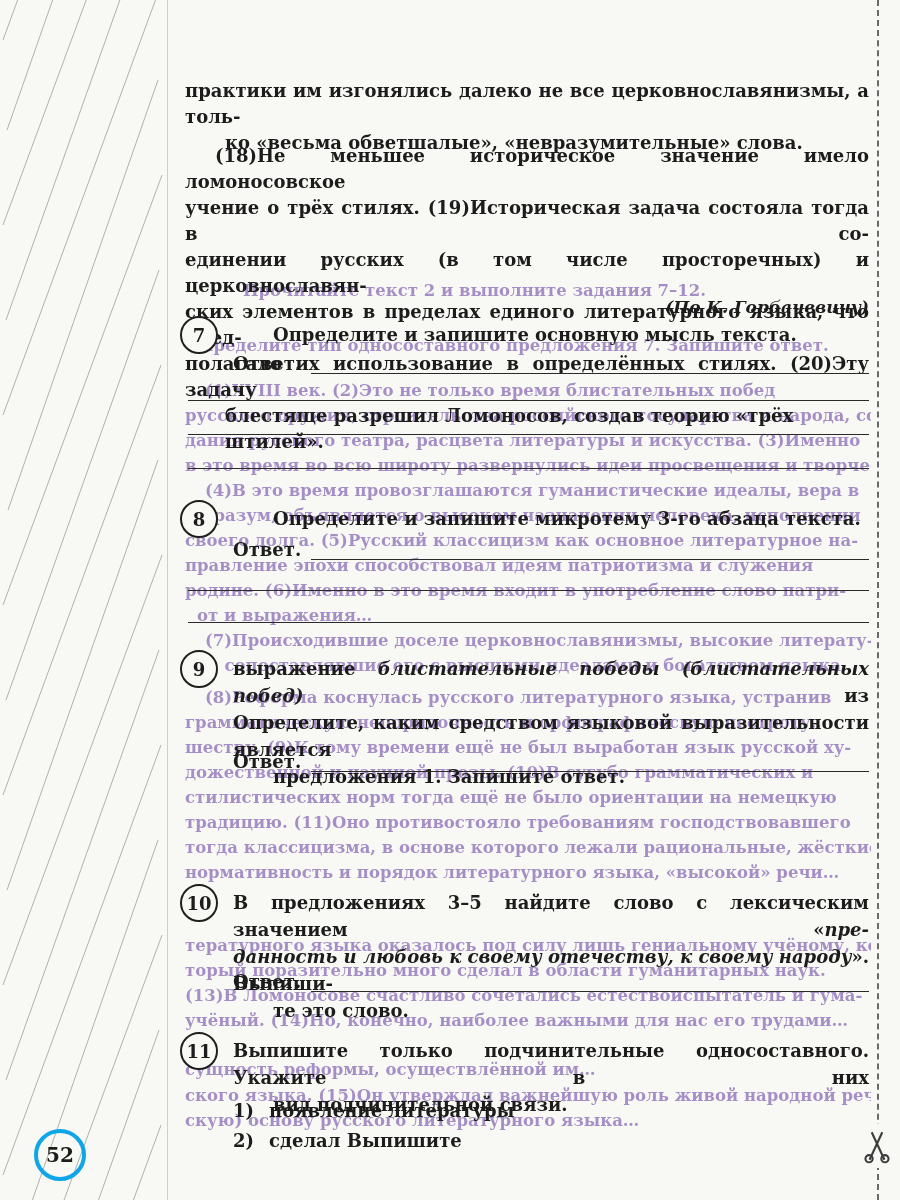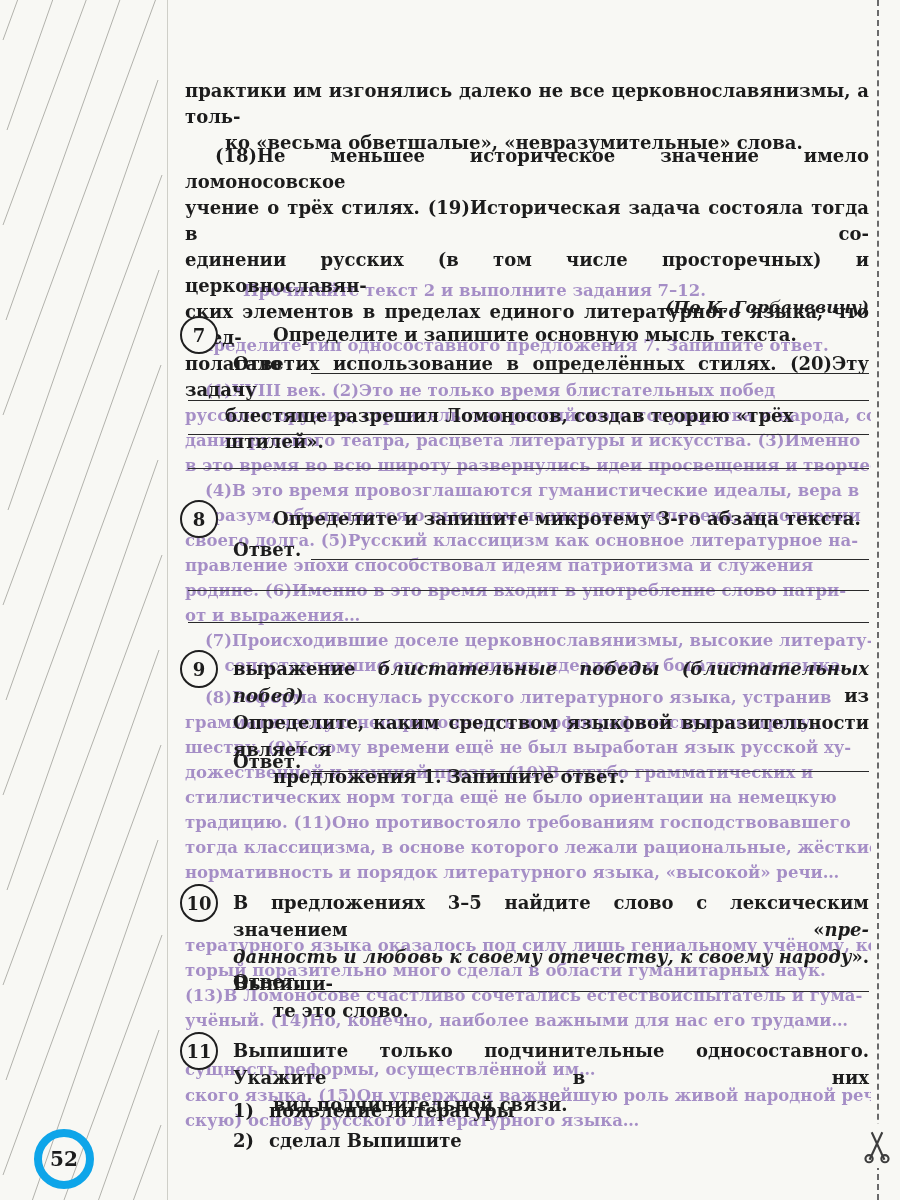--- a/index.html
+++ b/index.html
@@ -6,21 +6,21 @@
   .sheet{
     position:relative;width:900px;height:1200px;margin:0 auto;
     background:#f8f8f4;overflow:hidden;
     font-family:"DejaVu Serif", serif;color:#1c1c1c;
   }
   .margin-lines{position:absolute;left:0;top:0;}
   .margin-divider{position:absolute;left:167px;top:0;width:1px;height:1200px;background:#cfcfc8;}
   .cut-line{position:absolute;left:877px;top:0;height:1200px;width:0;border-left:2px dashed #6a6a6a;}
   .scissors{position:absolute;left:860px;top:1124px;width:34px;height:44px;background:#f8f8f4;display:flex;align-items:center;justify-content:center;}
   .page-num-badge{
-    position:absolute;left:34px;top:1129px;width:44px;height:44px;border:8px solid #0ea5e9;border-radius:50%;
+    position:absolute;left:34px;top:1129px;width:44px;height:44px;border:4px solid #0ea5e9;border-radius:50%;
     display:flex;align-items:center;justify-content:center;font-size:20px;font-weight:700;
   }
   .para{position:absolute;left:185px;width:684px;font-size:18px;line-height:26px;font-weight:700;}
   .p1{top:78px;}
   .p2{top:143px;}
   .jline{text-align:justify;text-align-last:justify;}
   .jlast{text-align:left;margin-left:40px;}
   .indent{text-indent:30px;}
   .attribution{position:absolute;left:185px;width:684px;top:297px;text-align:right;font-style:italic;font-weight:700;font-size:17px;}
   .qnum{
@@ -74,21 +74,21 @@
     <div class="gline" style="top:336px;left:2px">Определите тип односоставного предложения 7. Запишите ответ.</div>
     <div class="gline" style="top:381px;left:20px">(1)XVIII век. (2)Это не только время блистательных побед</div>
     <div class="gline" style="top:406px;left:0">русского оружия, строительства российского государства и народа, соз-</div>
     <div class="gline" style="top:431px;left:0">дания русского театра, расцвета литературы и искусства. (3)Именно</div>
     <div class="gline" style="top:456px;left:0">в это время во всю широту развернулись идеи просвещения и творчества.</div>
     <div class="gline" style="top:481px;left:20px">(4)В это время провозглашаются гуманистические идеалы, вера в</div>
     <div class="gline" style="top:506px;left:0">на разум, объявляется о высоком назначении человека, исполнении</div>
     <div class="gline" style="top:531px;left:0">своего долга. (5)Русский классицизм как основное литературное на-</div>
     <div class="gline" style="top:556px;left:0">правление эпохи способствовал идеям патриотизма и служения</div>
     <div class="gline" style="top:581px;left:0">родине. (6)Именно в это время входит в употребление слово патри-</div>
-    <div class="gline" style="top:606px;left:0">от и выражения…</div>
+    <div class="gline" style="top:606px;left:12px">от и выражения…</div>
     <div class="gline" style="top:631px;left:20px">(7)Происходившие доселе церковнославянизмы, высокие литерату-</div>
     <div class="gline" style="top:656px;left:0">ры, сопоставлявшие его с высшими идеалами и богатством языка…</div>
     <div class="gline" style="top:688px;left:20px">(8)Реформа коснулась русского литературного языка, устранив</div>
     <div class="gline" style="top:713px;left:0">грамматическую непорядочность и орфографическую пестроту…</div>
     <div class="gline" style="top:738px;left:0">шеству. (9)К тому времени ещё не был выработан язык русской ху-</div>
     <div class="gline" style="top:763px;left:0">дожественной и научной прозы. (10)В сугубо грамматических и</div>
     <div class="gline" style="top:788px;left:0">стилистических норм тогда ещё не было ориентации на немецкую</div>
     <div class="gline" style="top:813px;left:0">традицию. (11)Оно противостояло требованиям господствовавшего</div>
     <div class="gline" style="top:838px;left:0">тогда классицизма, в основе которого лежали рациональные, жёсткие</div>
     <div class="gline" style="top:863px;left:0">нормативность и порядок литературного языка, «высокой» речи…</div>

